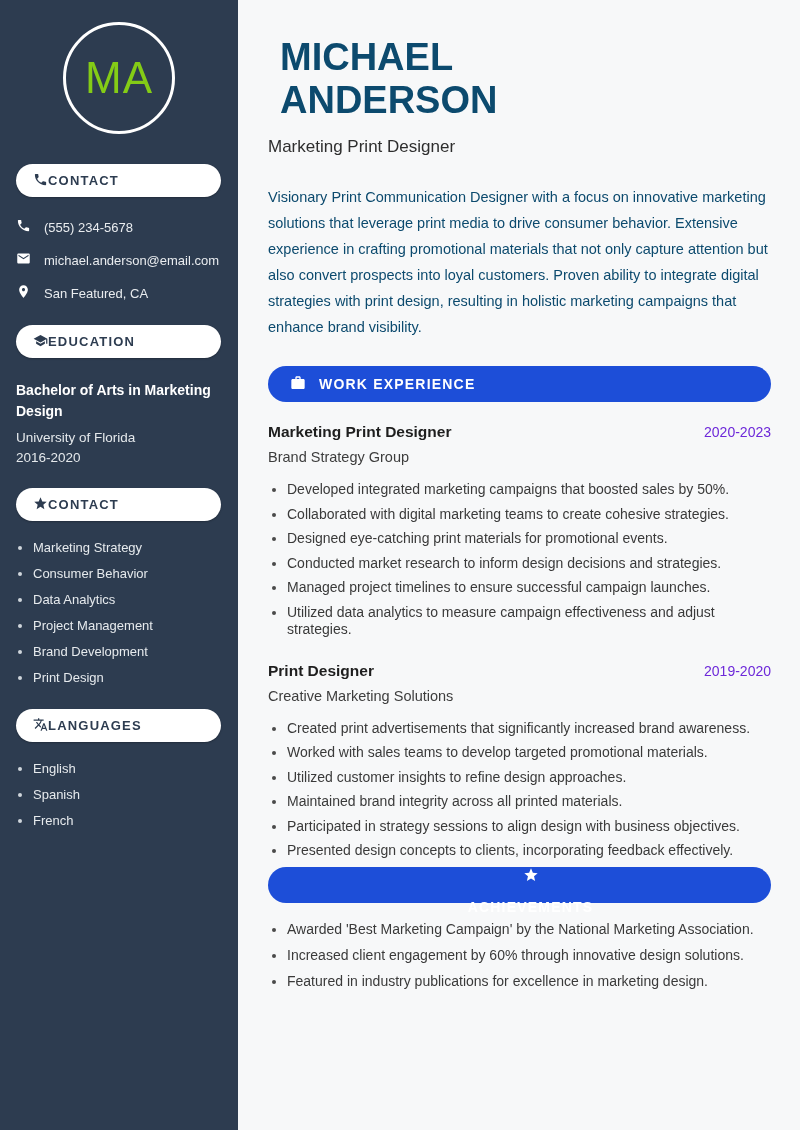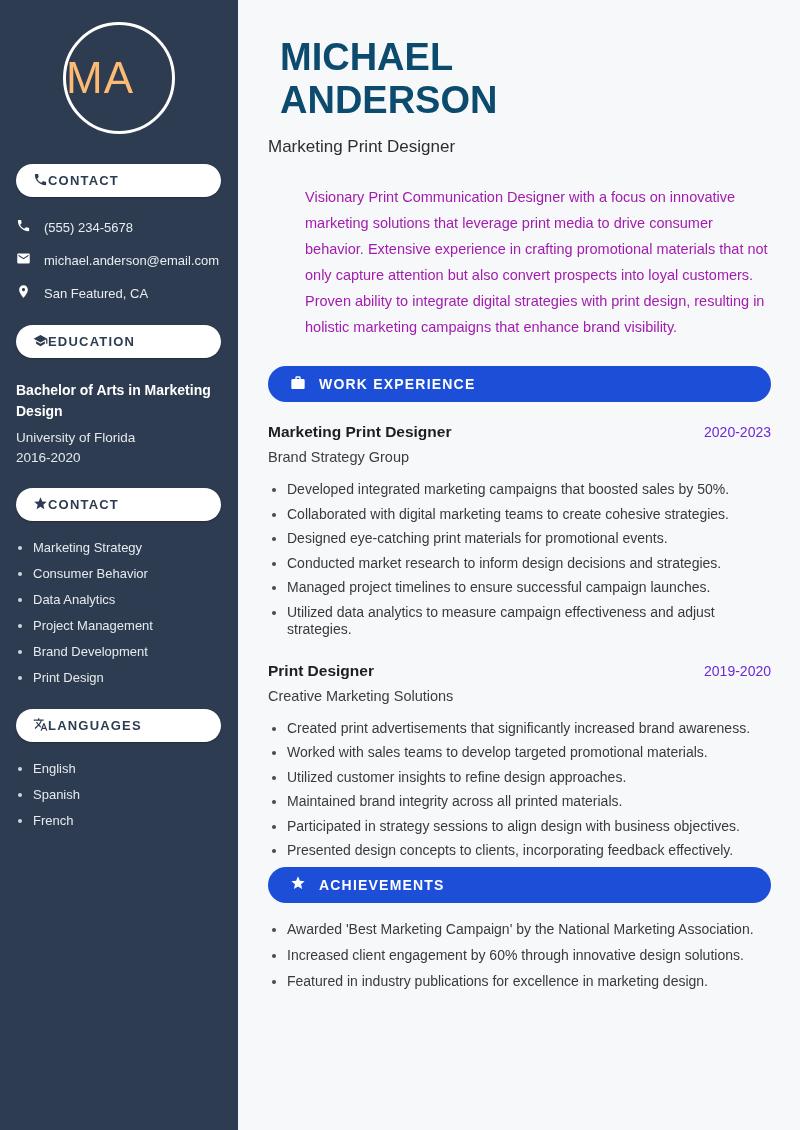--- a/index.html
+++ b/index.html
@@ -13,22 +13,22 @@
 
   
   .sidebar {
     width: 238px; flex-shrink: 0;
     background: #2d3c50; color: #e9ecef;
   }
   .avatar {
     width: 112px; height: 112px;
     border: 3px solid #ffffff; border-radius: 50%;
     margin: 22px auto 0;
-    display: flex; align-items: center; 
-    color: #fdba74; font-size: 44px; font-weight: 500; letter-spacing: 1px;
+    display: flex; align-items: center; justify-content: center;
+    color: #84cc16; font-size: 44px; font-weight: 500; letter-spacing: 1px;
   }
   .side-pill {
     background: #ffffff; color: #2d3c50;
     border-radius: 17px; height: 33px;
     margin: 0 17px 0 16px;
     display: flex; align-items: center; 
     padding-left: 17px;
     font-size: 13px; font-weight: bold; letter-spacing: 1.2px;
     box-shadow: 0 1px 2px rgba(0,0,0,.25);
   }
@@ -53,30 +53,30 @@
   .side-list li { font-size: 13px; color: #e6eaed; margin-bottom: 12px; line-height: 14px; }
   .side-list li::marker { color: #cfd6dc; }
 
   
   main { flex: 1; background: #f7f8f9; padding: 24px 29px 0 30px; }
   .name {
     margin: 12px; font-size: 38px; line-height: 43px;
     font-weight: 700; color: #0c4a6e;
   }
   .role-subtitle { margin-top: 15px; font-size: 17px; color: #2e2e2e; }
-  .summary { margin-top: 27px; font-size: 14.5px; line-height: 26px; color: #a21caf; margin-left: 37px; }
+  .summary { margin-top: 27px; font-size: 14.5px; line-height: 26px; color: #0c4a6e; }
 
   .main-pill {
     margin-top: 26px; background: #1d4ed8; color: #ffffff;
     height: 36px; border-radius: 18px;
     display: flex; align-items: center; gap: 13px; padding-left: 22px;
     font-size: 14px; font-weight: bold; letter-spacing: 1.2px;
   }
   .main-pill svg { width: 16px; height: 16px; fill: #ffffff; flex-shrink: 0; }
-  .pill-achievements { margin-top: 6px; }
+  .pill-achievements { margin-top: 6px; flex-direction: column; }
 
   .job-head { display: flex; justify-content: space-between; align-items: baseline; margin-top: 21px; }
   .job-head.second { margin-top: 24px; }
   .job-role { font-size: 15.5px; font-weight: bold; color: #1e1e1e; }
   .job-dates { font-size: 14px; color: #6d28d9; }
   .job-company { margin-top: 8px; font-size: 14.5px; color: #3d3d3d; }
   .job-bullets { margin: 16px 0 0; padding-left: 19px; }
   .job-bullets li { font-size: 14px; color: #3a3a3a; line-height: 17px; margin-bottom: 7.5px; }
   .job-bullets li::marker { color: #4a4a4a; }
   .ach-bullets { margin-top: 18px; }

